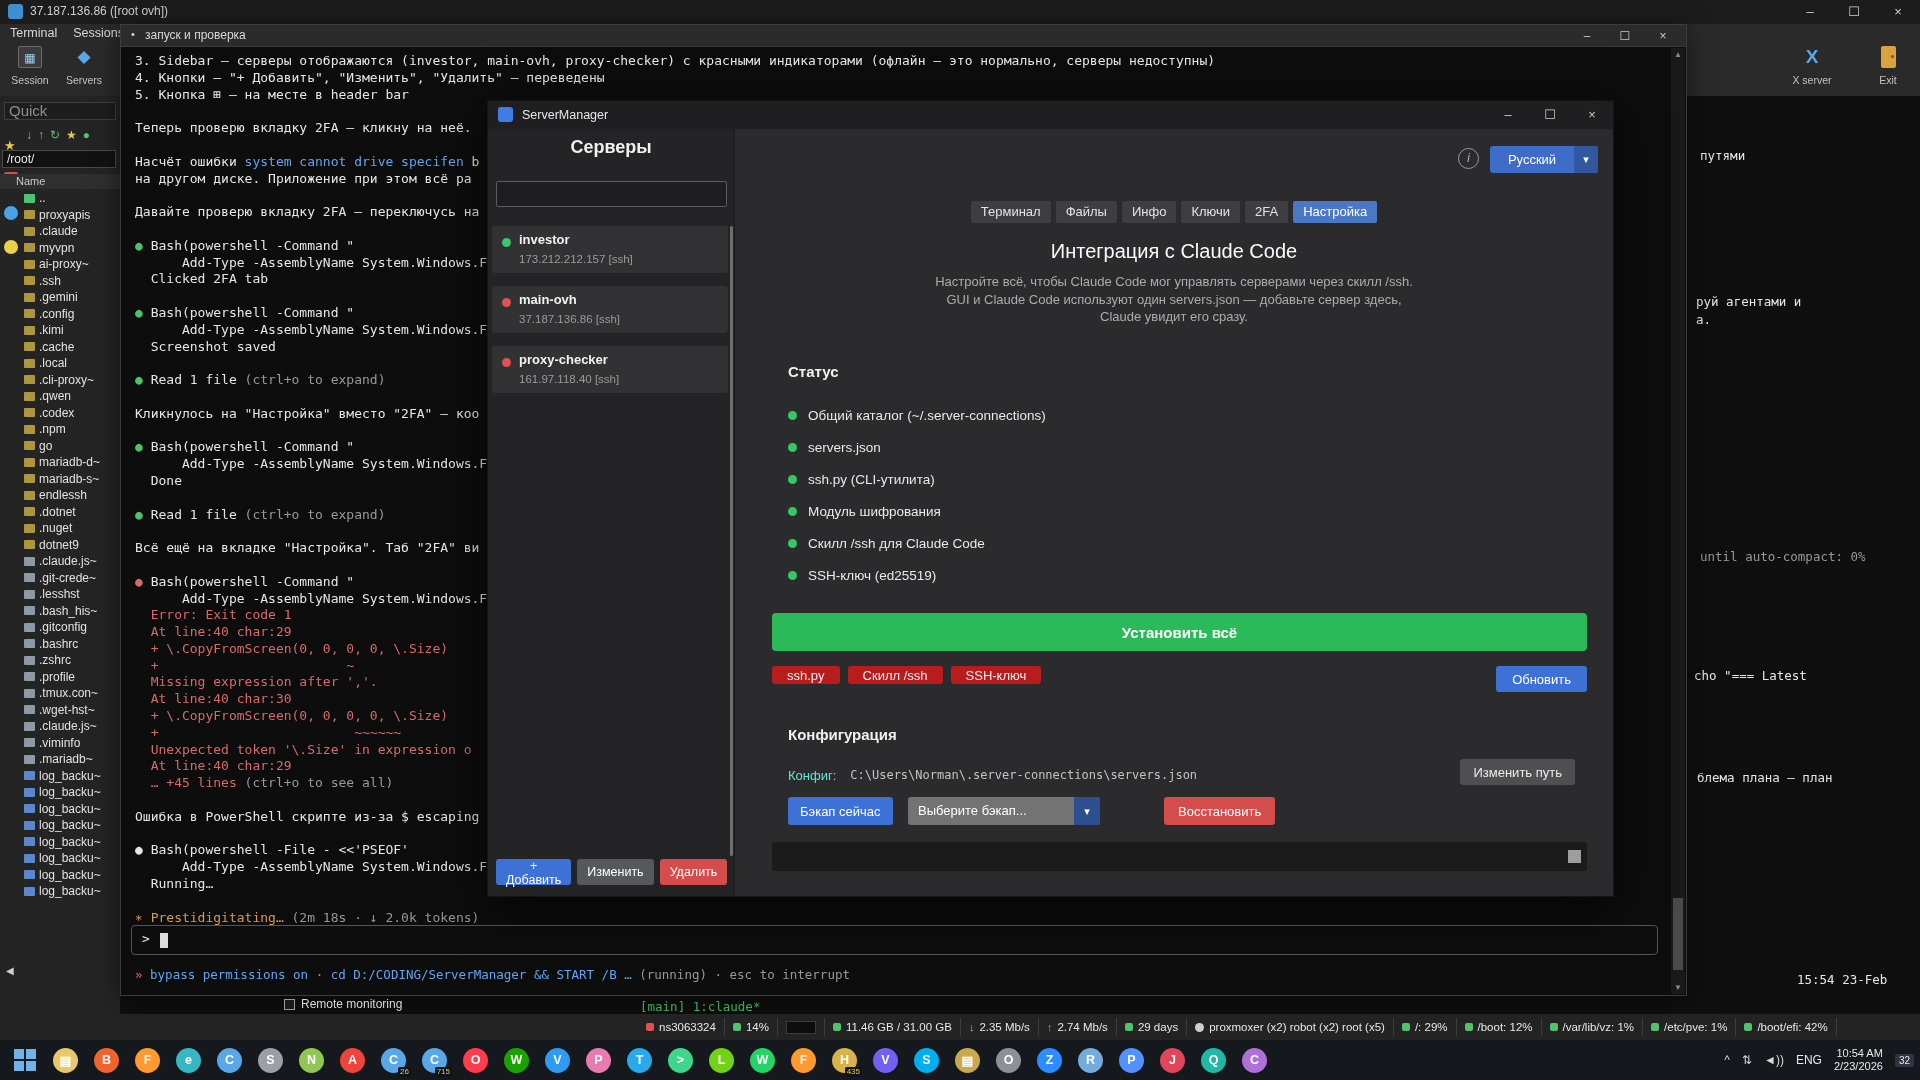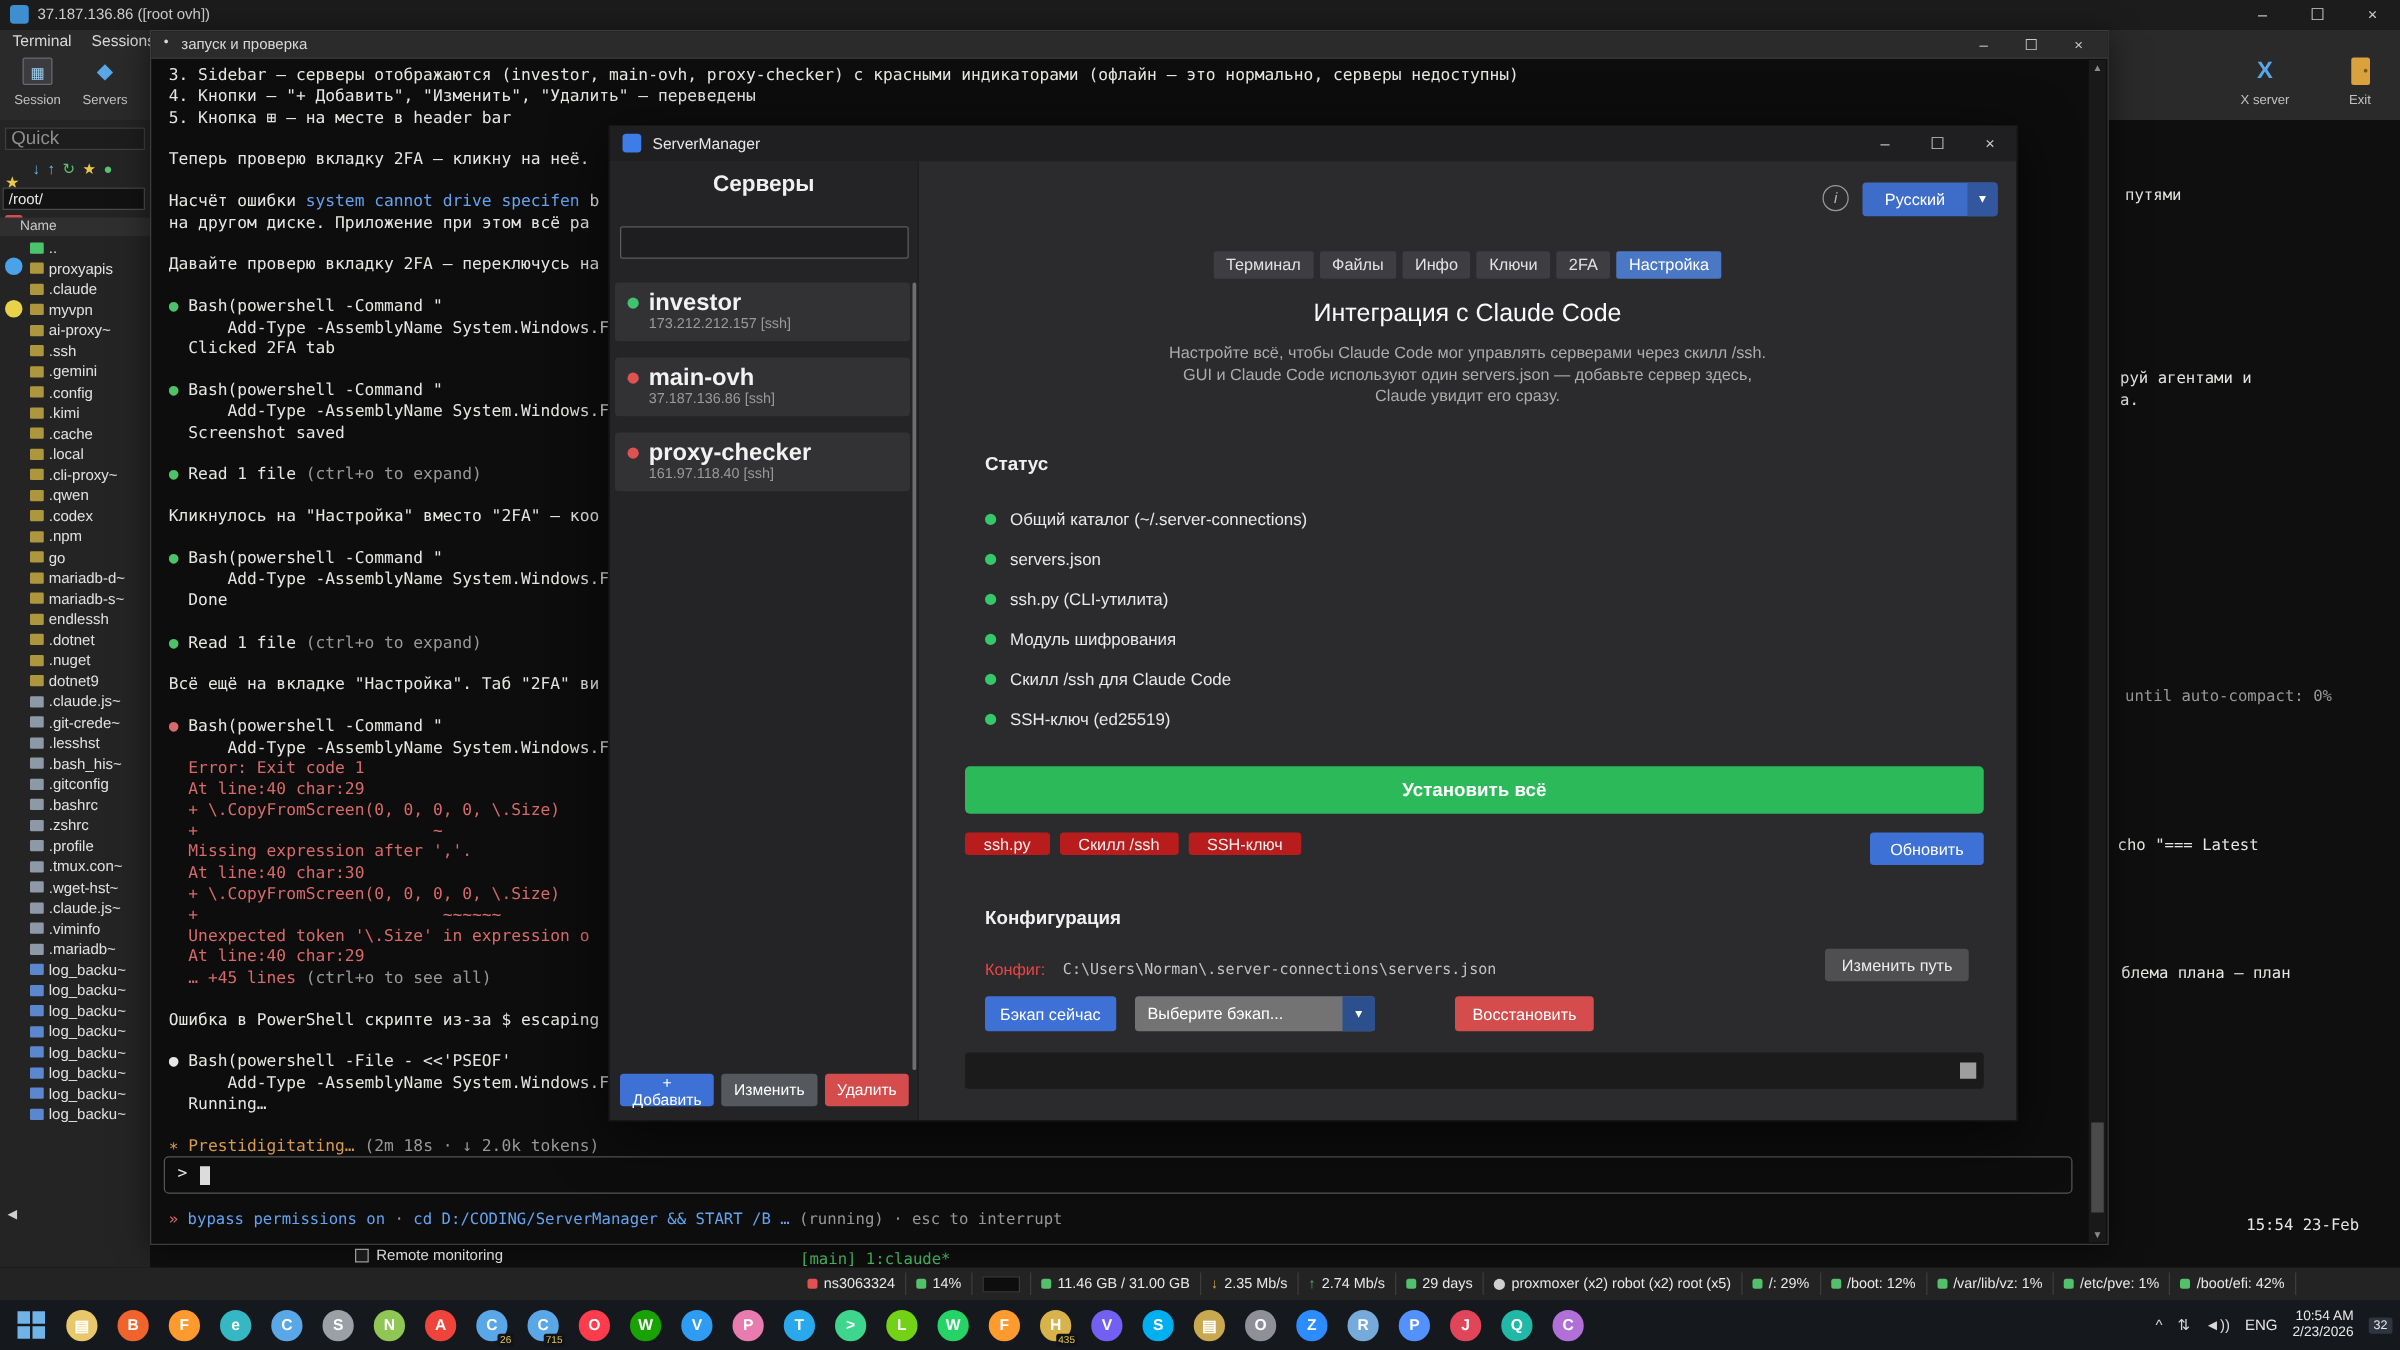--- a/index.html
+++ b/index.html
@@ -79,21 +79,21 @@
   #sm-titlebar .app-ico { position:absolute; left:10px; top:6px; width:15px; height:15px; background:#3e7de8; border-radius:3px; }
   #sm-titlebar .title { position:absolute; left:34px; top:7px; font-size:12.5px; color:#e6e6e6; }
   #sm-titlebar .win-ctrls { position:absolute; right:0; top:0; height:28px; display:flex; }
   #sm-titlebar .win-ctrls span { width:42px; text-align:center; line-height:28px; color:#c9c9c9; font-size:13px; }
 
   #sm-left { position:absolute; left:0; top:28px; width:247px; bottom:0; background:#242427; border-right:1px solid #1c1c1c; }
   #sm-left h2 { position:absolute; left:0; top:8px; width:100%; text-align:center; font-size:18px; color:#f0f0f0; }
   #sm-search { position:absolute; left:8px; top:52px; width:231px; height:26px; background:#1e1e20; border:1px solid #5c5c60; border-radius:2px; color:#ddd; font-size:13px; padding:0 6px; }
   .srv-item { position:absolute; left:4px; width:236px; height:47px; background:#323235; border-radius:3px; }
   .srv-dot { position:absolute; left:10px; top:12px; width:9px; height:9px; border-radius:50%; }
-  .srv-name { position:absolute; left:27px; top:6px; font-size:19px; font-weight:bold; color:#f2f2f2; }
+  .srv-name { position:absolute; left:27px; top:6px; font-size:13px; font-weight:bold; color:#f2f2f2; }
   .srv-ip { position:absolute; left:27px; top:27px; font-size:11.5px; color:#9a9a9a; }
   #sm-left-scroll { position:absolute; right:1px; top:97px; width:3px; height:630px; background:#6e6e6e; border-radius:2px; }
   #sm-left-btns { position:absolute; left:8px; right:8px; bottom:11px; height:26px; display:flex; gap:6px; }
   #sm-left-btns button { height:26px; border:none; border-radius:3px; color:#fff; font-size:12.5px; padding:0 10px; font-family:inherit; }
   .btn-blue { background:#3e71d6; } .btn-gray { background:#55585c; } .btn-red { background:#d44c4c; }
 
   #sm-main { position:absolute; left:247px; top:28px; right:0; bottom:0; }
   #sm-info { position:absolute; right:134px; top:19px; width:21px; height:21px; border:1.5px solid #9a9a9a; border-radius:50%; color:#b8b8b8; font-size:12px; text-align:center; line-height:19px; font-style:italic; }
   #sm-lang { position:absolute; right:15px; top:17px; width:108px; height:27px; background:#3e6cc9; border-radius:3px; display:flex; }
   #sm-lang .lang-txt { flex:1; color:#fff; font-size:13px; line-height:27px; text-align:center; }
@@ -106,21 +106,21 @@
   .sm-label { position:absolute; left:53px; font-size:15px; font-weight:bold; color:#f0f0f0; }
   #sm-status-list { position:absolute; left:53px; top:270px; }
   .st-item { height:32px; display:flex; align-items:center; gap:11px; }
   .st-dot { width:9px; height:9px; border-radius:50%; background:#35c768; }
   .st-txt { font-size:13.5px; color:#e9e9e9; }
   #sm-install { position:absolute; left:37px; right:26px; top:484px; height:38px; background:#2cb95a; border:none; border-radius:4px; color:#fff; font-size:15px; font-weight:bold; font-family:inherit; }
   #sm-tools { position:absolute; left:37px; top:537px; display:flex; gap:8px; }
   #sm-tools button { height:18px; background:#b91c1c; border:none; border-radius:3px; color:#f0f0f0; font-size:13px; padding:0 15px; font-family:inherit; }
   #sm-refresh { position:absolute; right:26px; top:537px; height:26px; background:#3e71d6; border:none; border-radius:3px; color:#fff; font-size:13px; padding:0 16px; font-family:inherit; }
   #sm-config-row { position:absolute; left:53px; top:633px; height:26px; display:flex; align-items:center; }
-  #sm-config-row .cfg-key { font-size:13px; color:#ef4444; }
+  #sm-config-row .cfg-key { font-size:13px; color:#5eead4; }
   #sm-config-row .cfg-path { margin-left:14px; font:12px "DejaVu Sans Mono", monospace; color:#c3c3c3; }
   #sm-change-path { position:absolute; right:38px; top:630px; height:26px; background:#4f4f52; border:none; border-radius:3px; color:#ececec; font-size:13px; padding:0 13px; font-family:inherit; }
   #sm-backup-row { position:absolute; left:53px; right:26px; top:668px; height:28px; }
   #sm-backup-now { position:absolute; left:0; top:0; height:28px; background:#3e71d6; border:none; border-radius:3px; color:#fff; font-size:13px; padding:0 12px; font-family:inherit; }
   #sm-backup-select { position:absolute; left:120px; top:0; width:192px; height:28px; background:#737373; border-radius:3px; display:flex; }
   #sm-backup-select .sel-txt { flex:1; color:#fff; font-size:13px; line-height:28px; padding-left:10px; }
   #sm-backup-select .sel-chev { width:26px; background:#2c4f8e; border-radius:0 3px 3px 0; color:#fff; font-size:11px; text-align:center; line-height:28px; }
   #sm-restore { position:absolute; left:376px; top:0; height:28px; background:#d44c4c; border:none; border-radius:3px; color:#fff; font-size:13px; padding:0 14px; font-family:inherit; }
   #sm-logbar { position:absolute; left:37px; right:26px; top:713px; height:29px; background:#1b1b1b; border-radius:3px; }
   #sm-logbar .thumb { position:absolute; right:6px; top:8px; width:13px; height:13px; background:#9e9e9e; }

